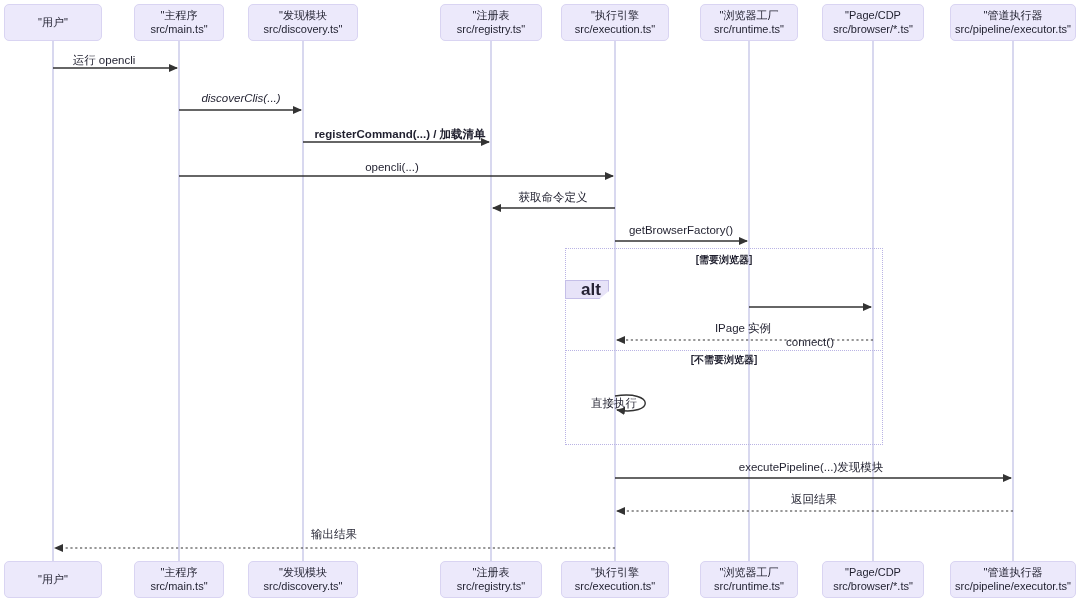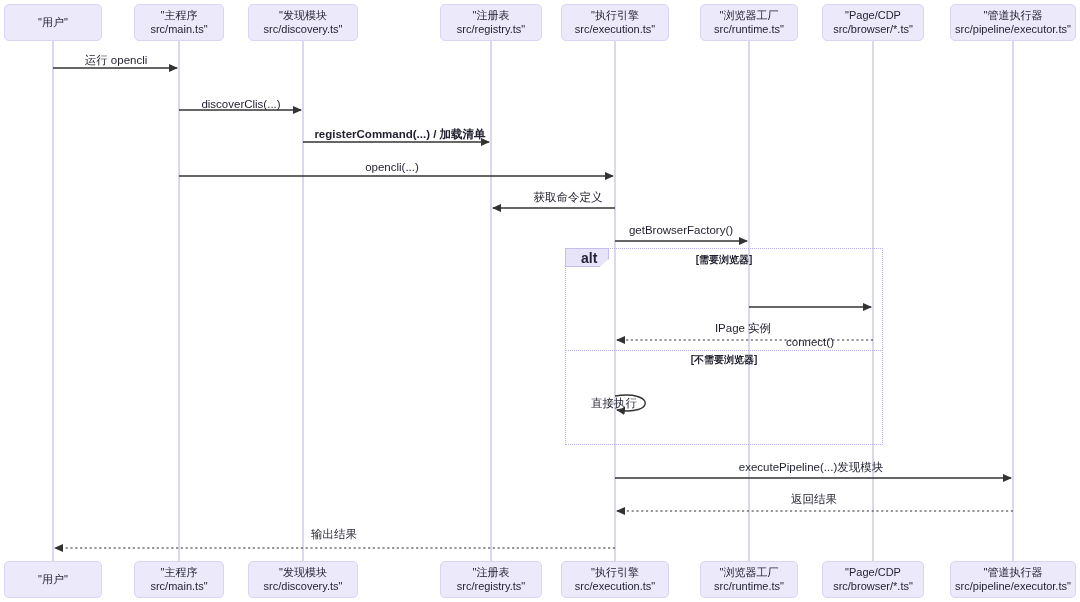--- a/index.html
+++ b/index.html
@@ -55,27 +55,28 @@
     position: absolute;
     box-sizing: border-box;
     border: 1px dotted #b9b3e4;
     background: transparent;
   }
   .frag-label {
     position: absolute;
     box-sizing: border-box;
     background: #e7e3f8;
     border: 1px solid #c5bfe8;
-    font-size: 14px;
+    font-size: 17px;
     font-weight: bold;
     color: #262335;
     display: flex;
     align-items: center;
     padding-left: 15px;
     clip-path: polygon(0 0, 100% 0, 100% 58%, 78% 100%, 0 100%);
+    margin-top: 32px;
   }
   .frag-cond {
     position: absolute;
     font-size: 10px;
     font-weight: bold;
     color: #1f1f2e;
     white-space: nowrap;
     transform: translateX(-50%);
   }
   .frag-divider {
@@ -162,25 +163,25 @@
 src/pipeline/executor.ts"</div></div>
     </div>
   <div id="fragments">
       <div class="frag-box" style="left: 565px; top: 248px; width: 318px; height: 197px; border-color: rgb(185, 179, 228);"></div>
       <div class="frag-divider" style="left: 565px; top: 350px; width: 318px; border-top-color: rgb(185, 179, 228);"></div>
       <div class="frag-label" style="left: 565px; top: 248px; width: 44px; height: 19px; background: rgb(231, 227, 248);">alt</div>
       <div class="frag-cond" style="left: 724px; top: 253px;">[需要浏览器]</div>
       <div class="frag-cond" style="left: 724px; top: 353px;">[不需要浏览器]</div>
     </div>
   <div id="message-labels">
-      <div class="msg-label" style="left: 116px; top: 53px;">运行 opencli</div>
-      <div class="msg-label" style="left: 241px; top: 98px;">discoverClis(...)</div>
+      <div class="msg-label" style="left: 104px; top: 53px;">运行 opencli</div>
+      <div class="msg-label" style="left: 241px; top: 92px; font-style: italic;">discoverClis(...)</div>
       <div class="msg-label" style="left: 400px; top: 127px; font-weight: bold;">registerCommand(...) / 加载清单</div>
       <div class="msg-label" style="left: 392px; top: 161px;">opencli(...)</div>
-      <div class="msg-label" style="left: 568px; top: 190px;">获取命令定义</div>
+      <div class="msg-label" style="left: 553px; top: 190px;">获取命令定义</div>
       <div class="msg-label" style="left: 681px; top: 224px;">getBrowserFactory()</div>
       <div class="msg-label" style="left: 810px; top: 288px; margin-top: 48px;">connect()</div>
       <div class="msg-label" style="left: 743px; top: 321px;">IPage 实例</div>
       <div class="msg-label" style="left: 614px; top: 384px; margin-top: 12px;">直接执行</div>
       <div class="msg-label" style="left: 811px; top: 460px;">executePipeline(...)发现模块</div>
       <div class="msg-label" style="left: 814px; top: 492px;">返回结果</div>
       <div class="msg-label" style="left: 334px; top: 527px;">输出结果</div>
     </div>
 
 </div>

